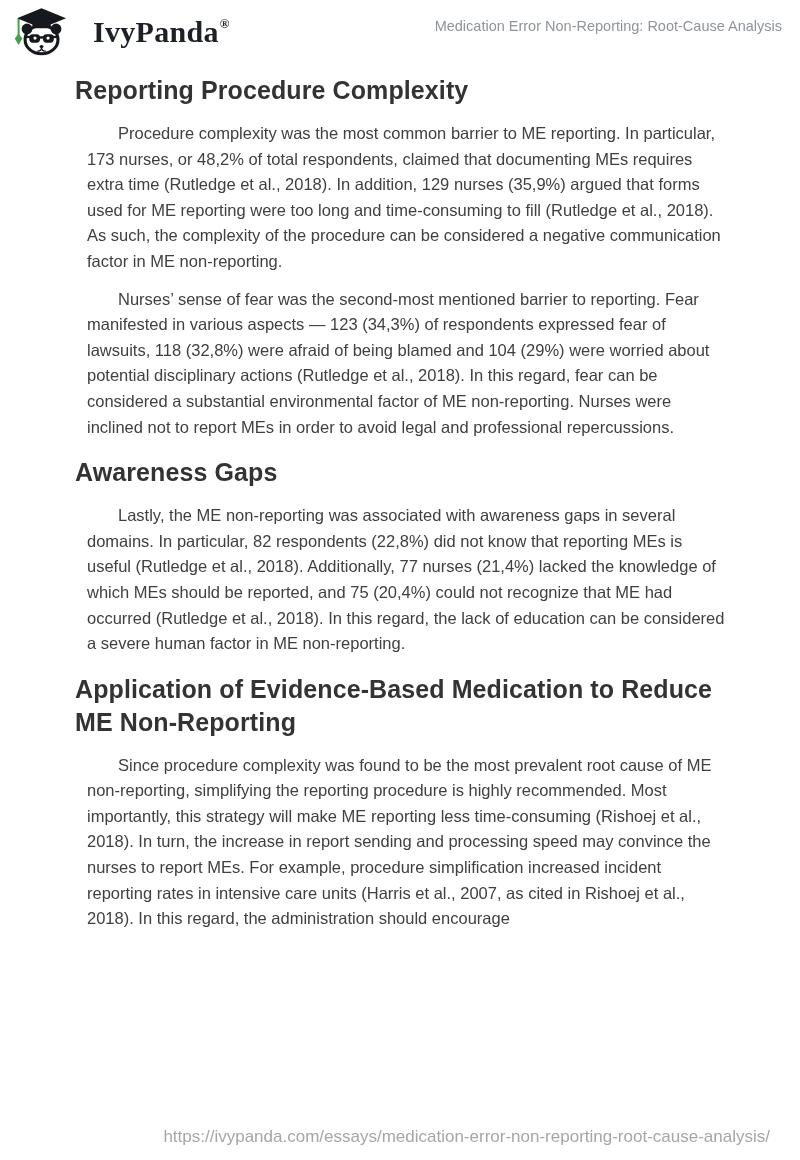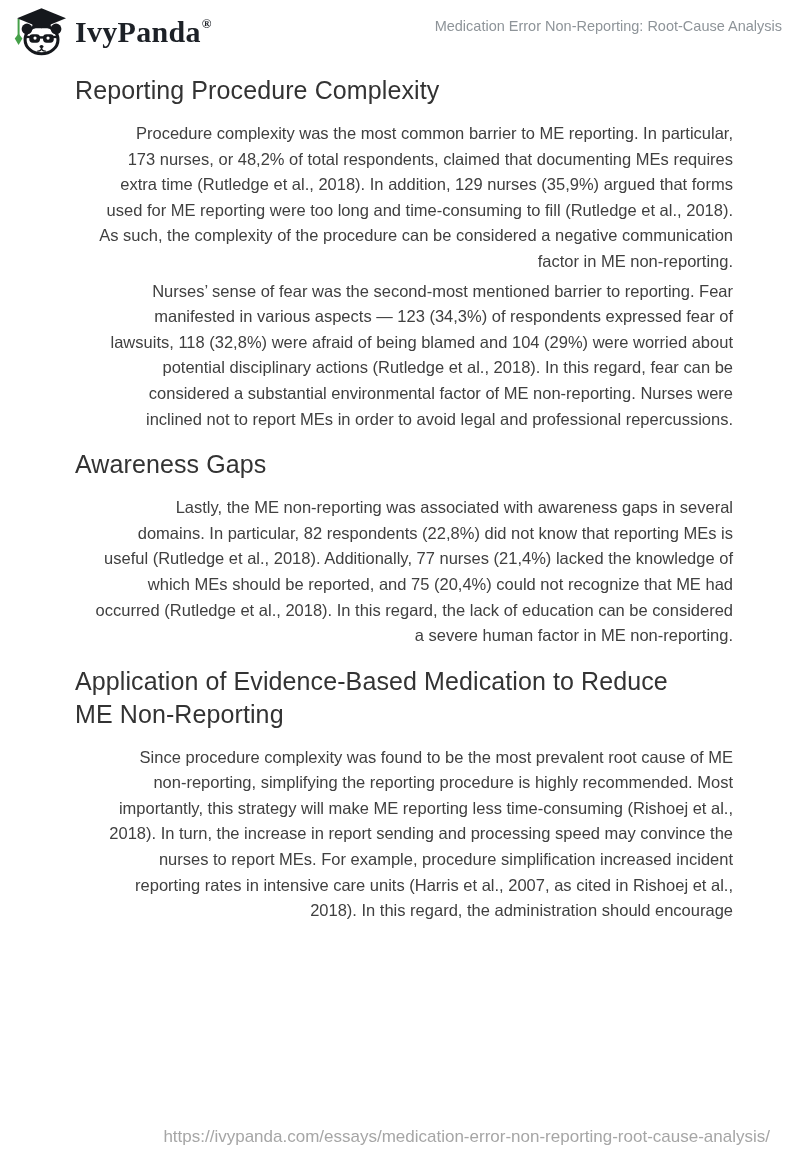--- a/index.html
+++ b/index.html
@@ -11,21 +11,21 @@
     overflow: hidden;
     font-family: "Liberation Sans", sans-serif;
   }
   
   .logo {
     position: absolute;
     top: 6px;
     left: 14px;
     display: flex;
     align-items: center;
-    gap: 9px;
+    gap: 27px;
   }
   .logo-icon { width: 52px; height: 52px; display: block; }
   .wordmark {
     font-family: "Liberation Serif", serif;
     font-weight: 700;
     font-size: 30px;
     color: #1d2127;
     letter-spacing: 0.3px;
     line-height: 1;
   }
@@ -46,35 +46,34 @@
   
   .content {
     position: absolute;
     top: 68px;
     left: 75px;
     width: 662px;
   }
   .content h2 {
     font-size: 25px;
     line-height: 33px;
-    font-weight: 400;
+    font-weight: 700;
     color: #333333;
     margin: 16px 0 14px 0;
     white-space: pre-line;
     letter-spacing: 0.1px;
   }
   .content h2.first { margin-top: 6px; }
   .content p.body {
     font-size: 16.5px;
     line-height: 25.6px;
     color: #404040;
-    margin: 4px;
+    margin: 12px;
     text-indent: 31px;
     white-space: pre-line;
-    text-align: right;
   }
   
   .footer-url {
     position: absolute;
     right: 30px;
     bottom: 13px;
     font-size: 17px;
     color: #a6a6a6;
     text-decoration: none;
   }

